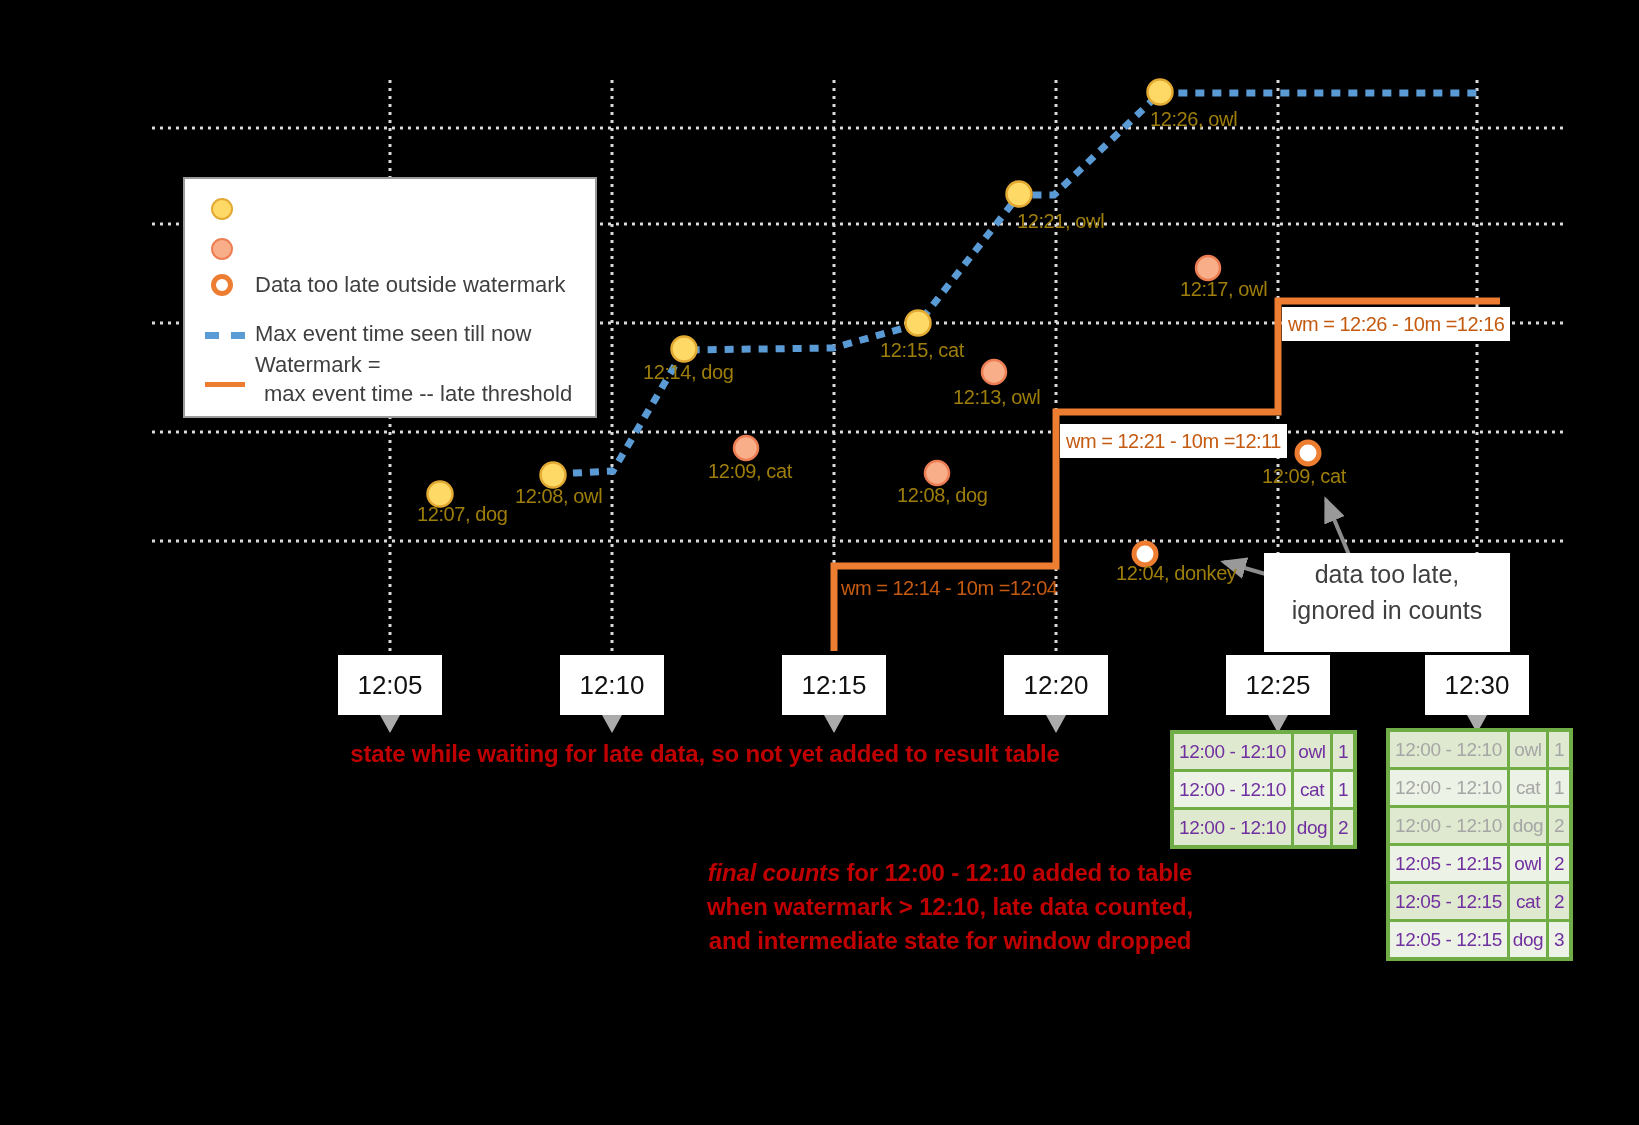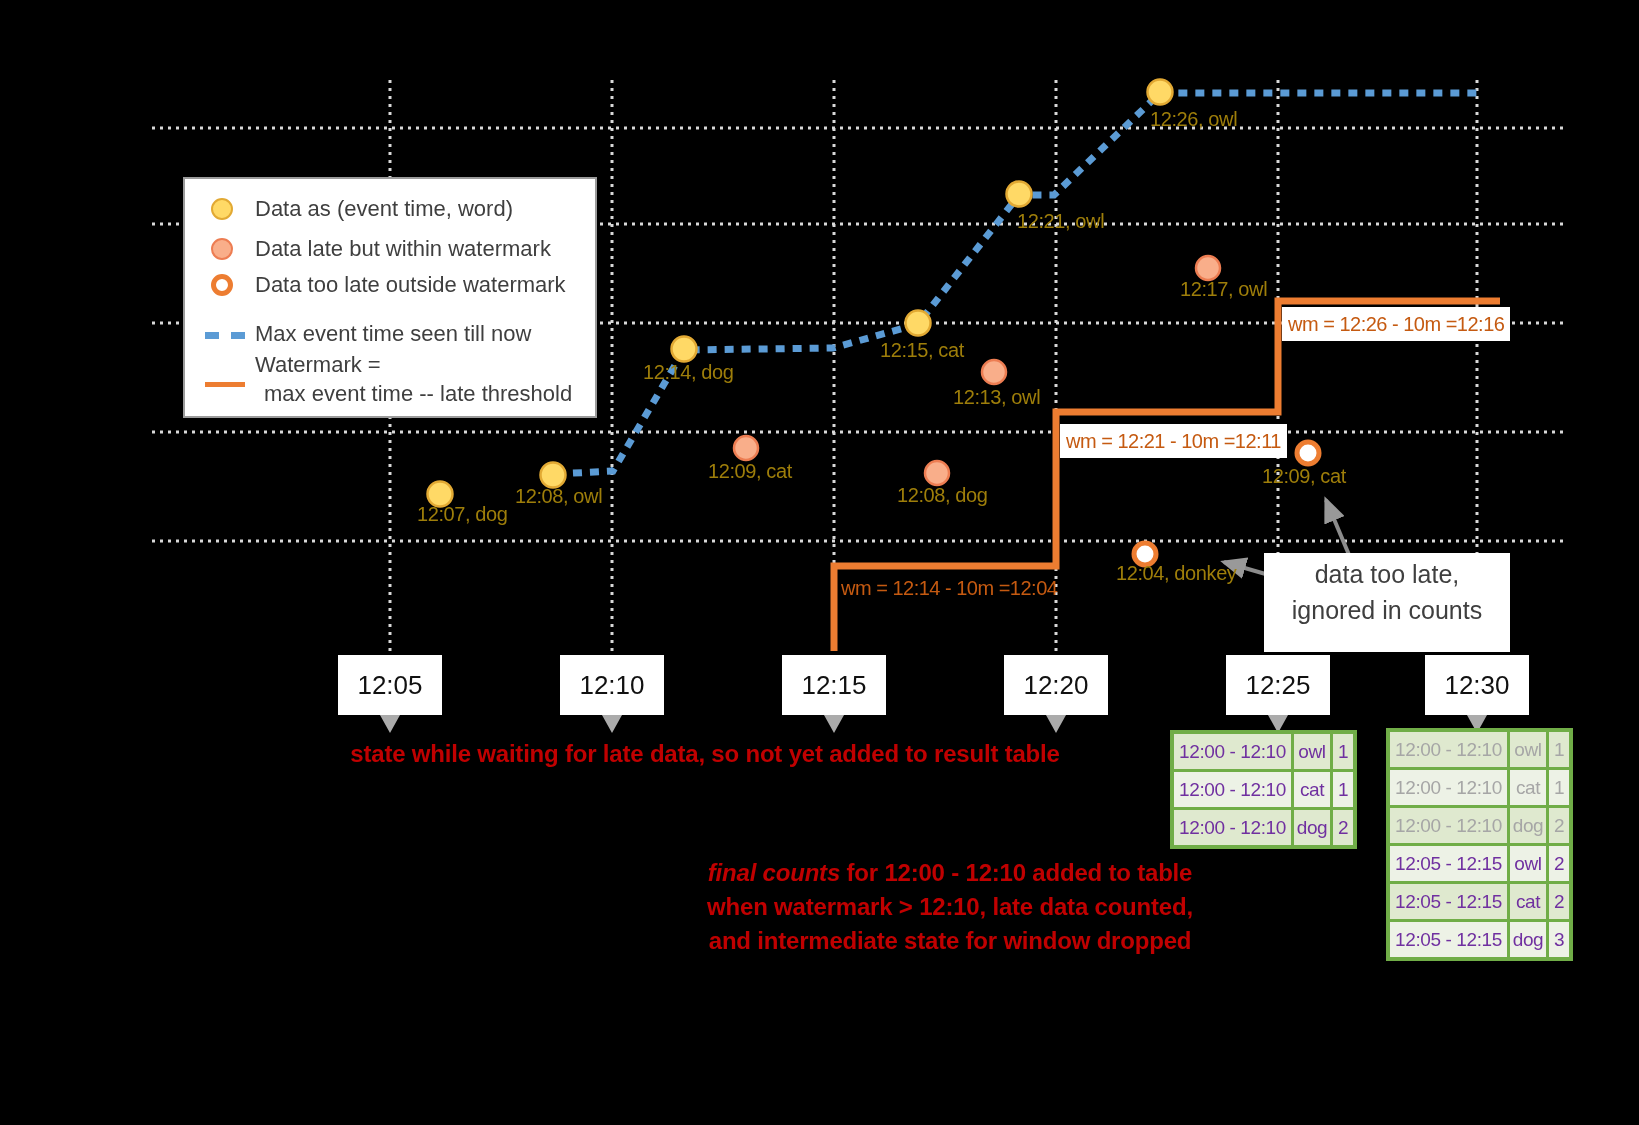--- a/index.html
+++ b/index.html
@@ -98,25 +98,23 @@
         <circle cx="1160" cy="92" r="12.5" fill="#FFD966" stroke="#E2A933" stroke-width="2.5"></circle>
         <circle cx="1208" cy="268" r="12" fill="#F9AE8A" stroke="#ED7D52" stroke-width="2.5"></circle>
         <circle cx="1145" cy="554" r="11" fill="#FFFFFF" stroke="#ED7D31" stroke-width="5"></circle>
         <circle cx="1308" cy="453" r="11" fill="#FFFFFF" stroke="#ED7D31" stroke-width="5"></circle>
       </g>
   </svg>
 
   <div class="legend">
     <div class="lg-row" style="top:15px;">
       <span class="lg-dot dot-yellow"></span>
-      <span class="lg-text">Data as (event time, word)</span>
     </div>
     <div class="lg-row" style="top:55px;">
       <span class="lg-dot dot-salmon"></span>
-      <span class="lg-text">Data late but within watermark</span>
     </div>
     <div class="lg-row" style="top:91px;">
       <span class="lg-dot ring-orange"></span>
       <span class="lg-text">Data too late outside watermark</span>
     </div>
     <div class="lg-row" style="top:140px;">
       <span class="lg-dash"></span>
       <span class="lg-text">Max event time seen till now</span>
     </div>
     <div class="lg-row" style="top:171px;">

